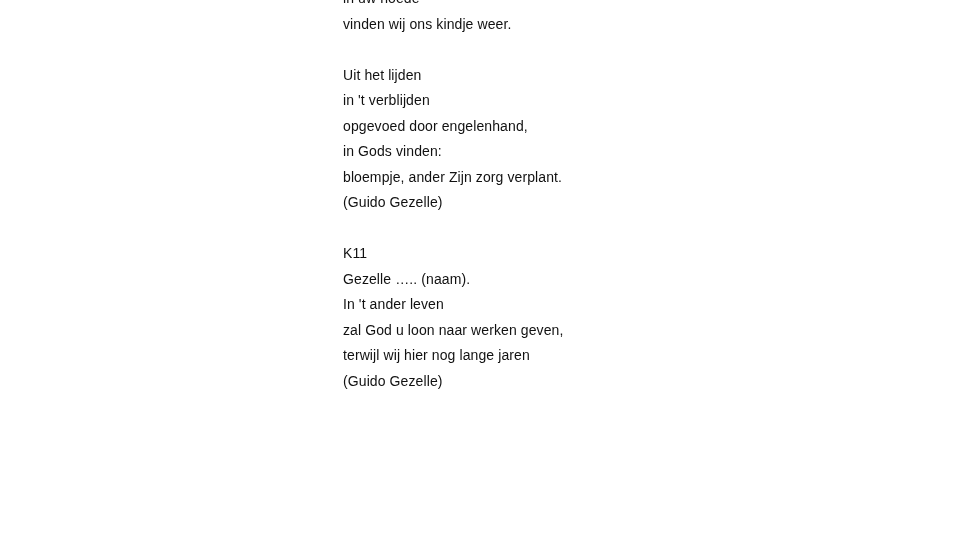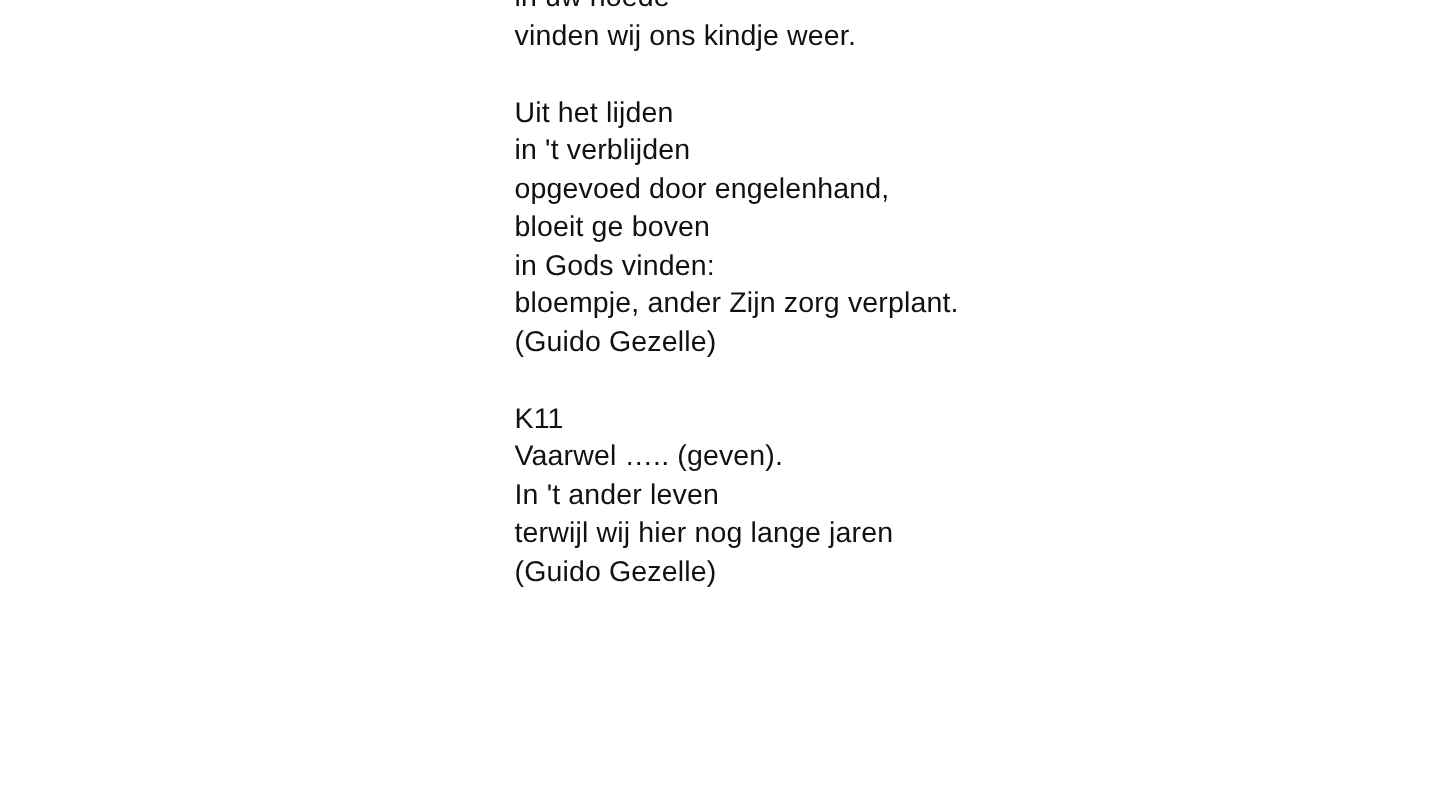--- a/index.html
+++ b/index.html
@@ -26,21 +26,21 @@
     .text-block {
       position: absolute;
       left: 343px;
       top: -14px;
       width: 400px;
     }
     .line {
       display: block;
       height: 25.5px;
       line-height: 25.5px;
-      font-size: 19px;
+      font-size: 14px;
       white-space: nowrap;
       letter-spacing: 0.1px;
     }
     .line.bold {
       font-weight: normal;
     }
     .blank {
       display: block;
       height: 25.5px;
     }
@@ -52,27 +52,27 @@
   <div class="text-block">
 
     <span class="line">in uw hoede</span>
     <span class="line">vinden wij ons kindje weer.</span>
 
     <span class="blank"></span>
 
     <span class="line">Uit het lijden</span>
     <span class="line">in 't verblijden</span>
     <span class="line">opgevoed door engelenhand,</span>
-    <span class="line">bloeit ge boven</span>
     <span class="line">in Gods vinden:</span>
     <span class="line">bloempje, ander Zijn zorg verplant.</span>
     <span class="line">(Guido Gezelle)</span>
 
     <span class="blank"></span>
 
     <span class="line bold">K11</span>
-    <span class="line">Vaarwel ….. (geven).</span>
+    <span class="line">Gezelle ….. (naam).</span>
     <span class="line">In 't ander leven</span>
+    <span class="line">zal God u loon naar werken geven,</span>
     <span class="line">terwijl wij hier nog lange jaren</span>
     <span class="line">(Guido Gezelle)</span>
 
   </div>
 </div>
 
 </body></html>

